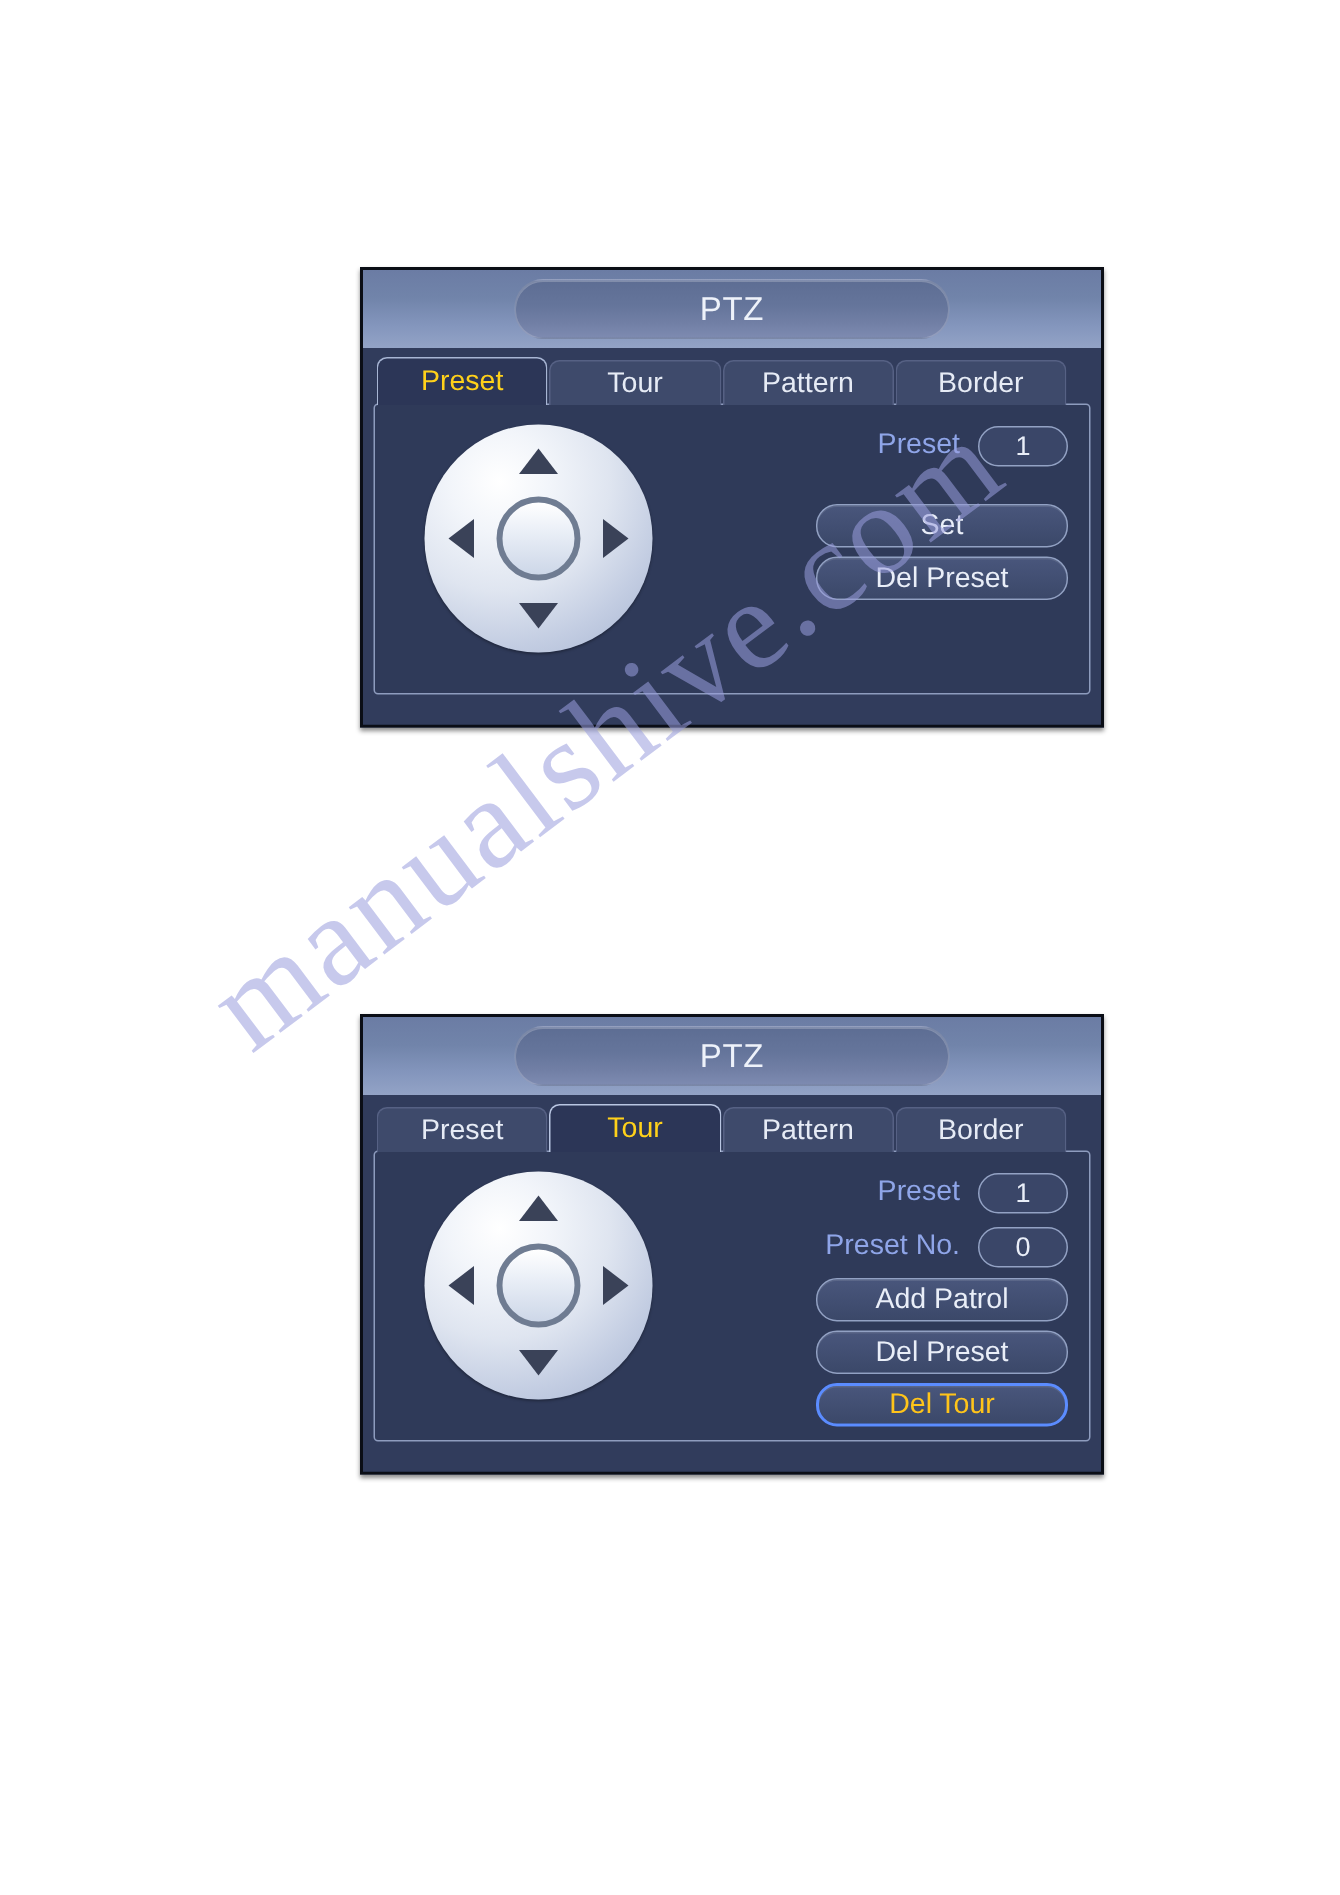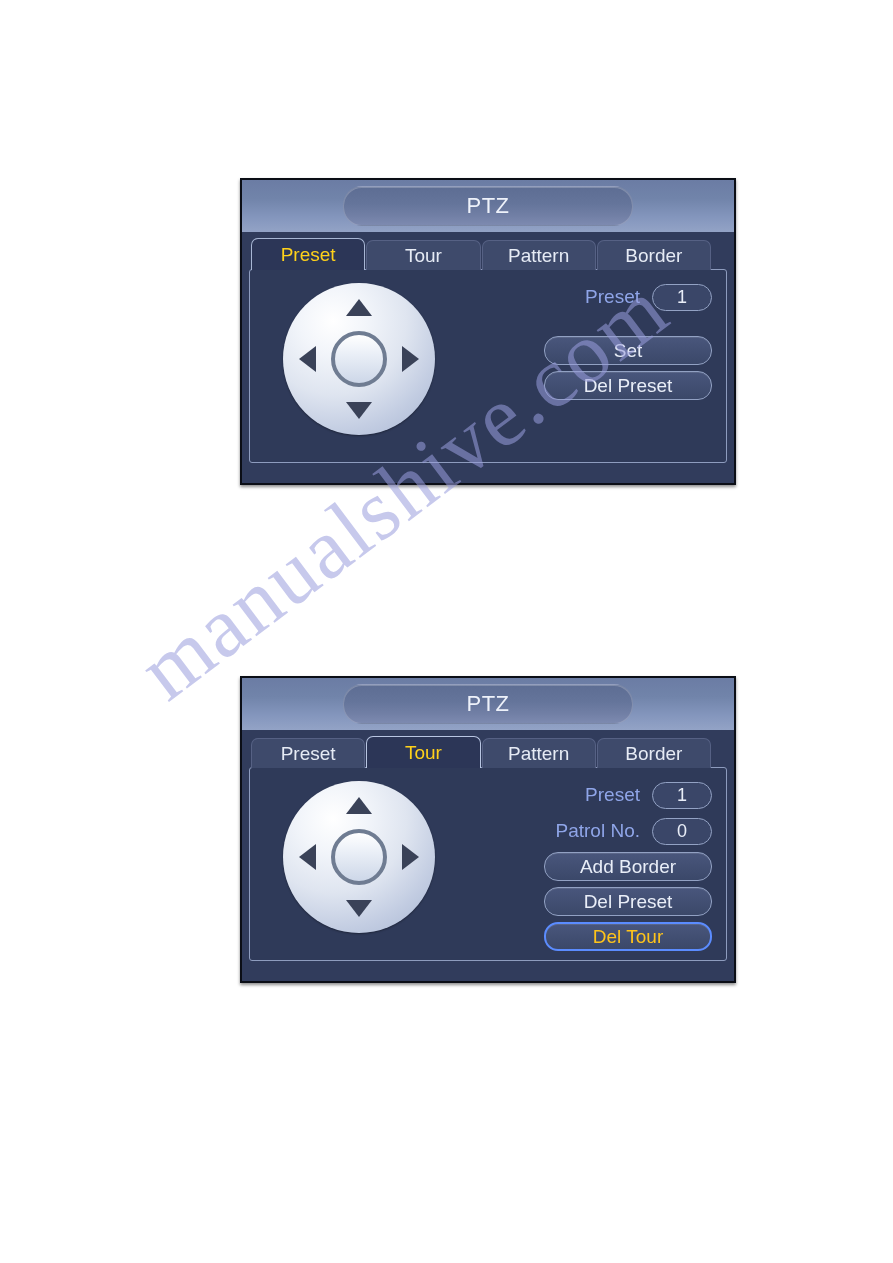--- a/index.html
+++ b/index.html
@@ -351,24 +351,24 @@
         <div class="joy-arrow joy-right"></div>
         <div class="joy-ring"></div>
       </div>
 
       <div class="controls">
         <div class="field-row">
           <span class="field-label">Preset</span>
           <div class="field-input">1</div>
         </div>
         <div class="field-row">
-          <span class="field-label">Patrol No.</span>
+          <span class="field-label">Preset No.</span>
           <div class="field-input">0</div>
         </div>
-        <div class="btn">Add Border</div>
+        <div class="btn">Add Patrol</div>
         <div class="btn">Del Preset</div>
         <div class="btn focused">Del Tour</div>
       </div>
 
     </div>
   </div>
 </div>
 
 <div class="watermark">
   <div class="watermark-text">manualshive.com</div>

